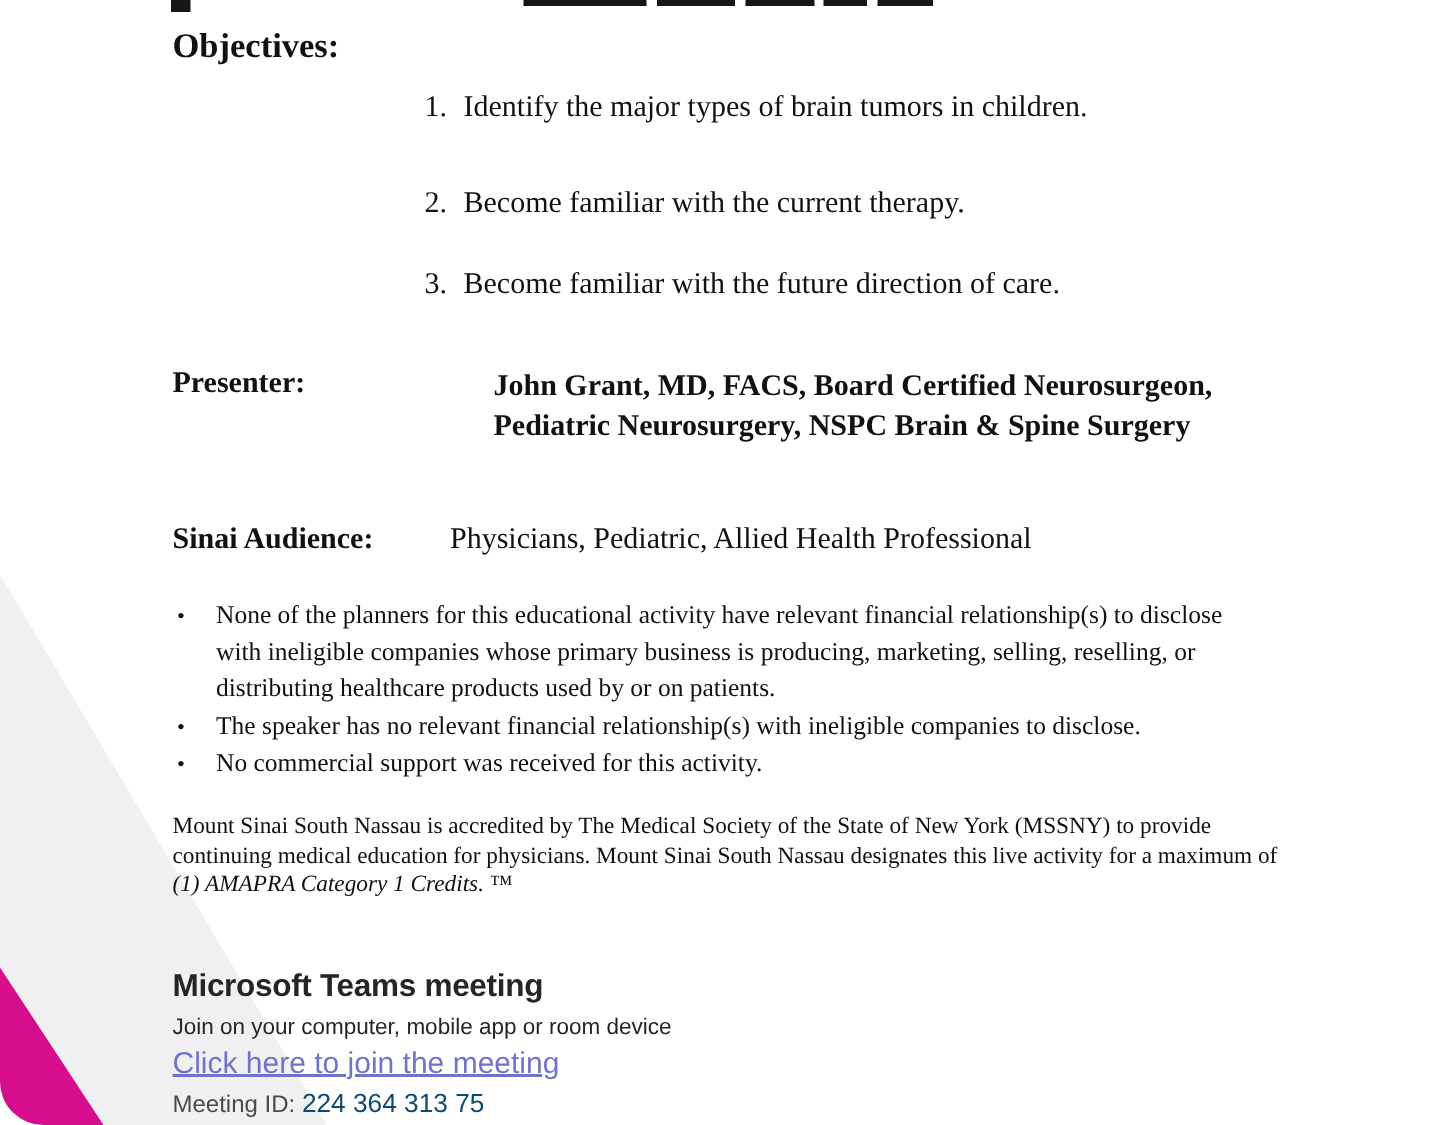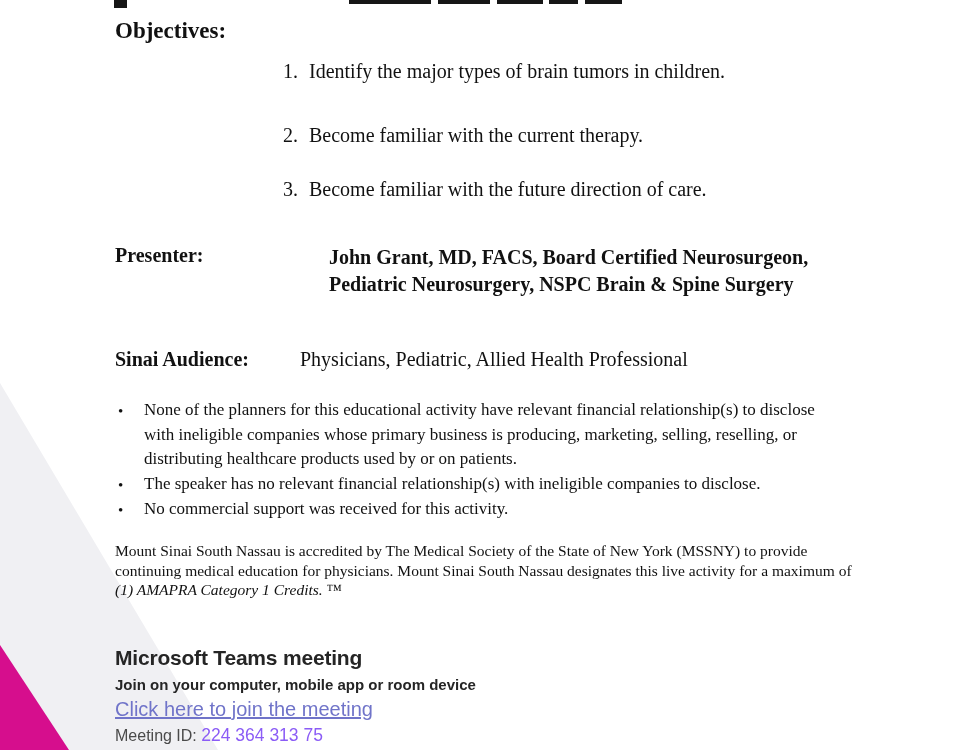--- a/index.html
+++ b/index.html
@@ -1,18 +1,18 @@
 <!DOCTYPE html>
 <html><head>
 <meta charset="utf-8">
 <style>
   html,body{margin:0;padding:0;background:#ffffff;}
   #page{
     position:relative;width:960px;height:750px;background:#ffffff;overflow:hidden;
-    font-family:"Liberation Serif","DejaVu Serif",serif;color:#111111;
+    font-family:"Liberation Serif","DejaVu Serif",serif;color:#111111;border-radius:29px;
   }
   
   .gray-wedge{
     position:absolute;left:0;top:383px;width:218px;height:367px;
     background:#f0f0f3;clip-path:polygon(0 0,100% 100%,0 100%);z-index:0;
   }
   .magenta-triangle{
     position:absolute;left:0;top:645px;width:69px;height:105px;
     background:#d60e8d;clip-path:polygon(0 0,100% 100%,0 100%);z-index:1;
   }
@@ -42,24 +42,24 @@
   .bullet-dot{width:26px;flex:none;font-size:15px;padding-top:1px;}
   .disclosure-text{width:700px;}
 
   .accreditation{left:115px;top:541px;width:762px;font-size:15.5px;line-height:19.5px;}
   .accreditation .italic{font-style:italic;}
   .claim{left:115px;top:615px;width:770px;font-size:15.5px;}
 
   
   .teams{left:115px;top:646px;font-family:"Liberation Sans","DejaVu Sans",sans-serif;color:#252525;}
   .teams-heading{font-size:21px;font-weight:bold;letter-spacing:-0.2px;}
-  .teams-sub{font-size:15px;font-weight:bold;margin-top:6px;}
+  .teams-sub{font-size:15px;font-weight:normal;margin-top:6px;}
   .teams-link{display:inline-block;margin-top:5px;font-size:20px;color:#7074c9;text-decoration:underline;cursor:pointer;}
   .meeting-id{margin-top:4px;font-size:16px;color:#4a4a4a;}
-  .meeting-id .id-num{font-size:17.5px;color:#8b5cf6;}
+  .meeting-id .id-num{font-size:17.5px;color:#0c4a6e;}
 </style>
 </head>
 <body>
 
 <div id="page">
 
   <div class="gray-wedge"></div>
   <div class="magenta-triangle"></div>
 
   <div>

